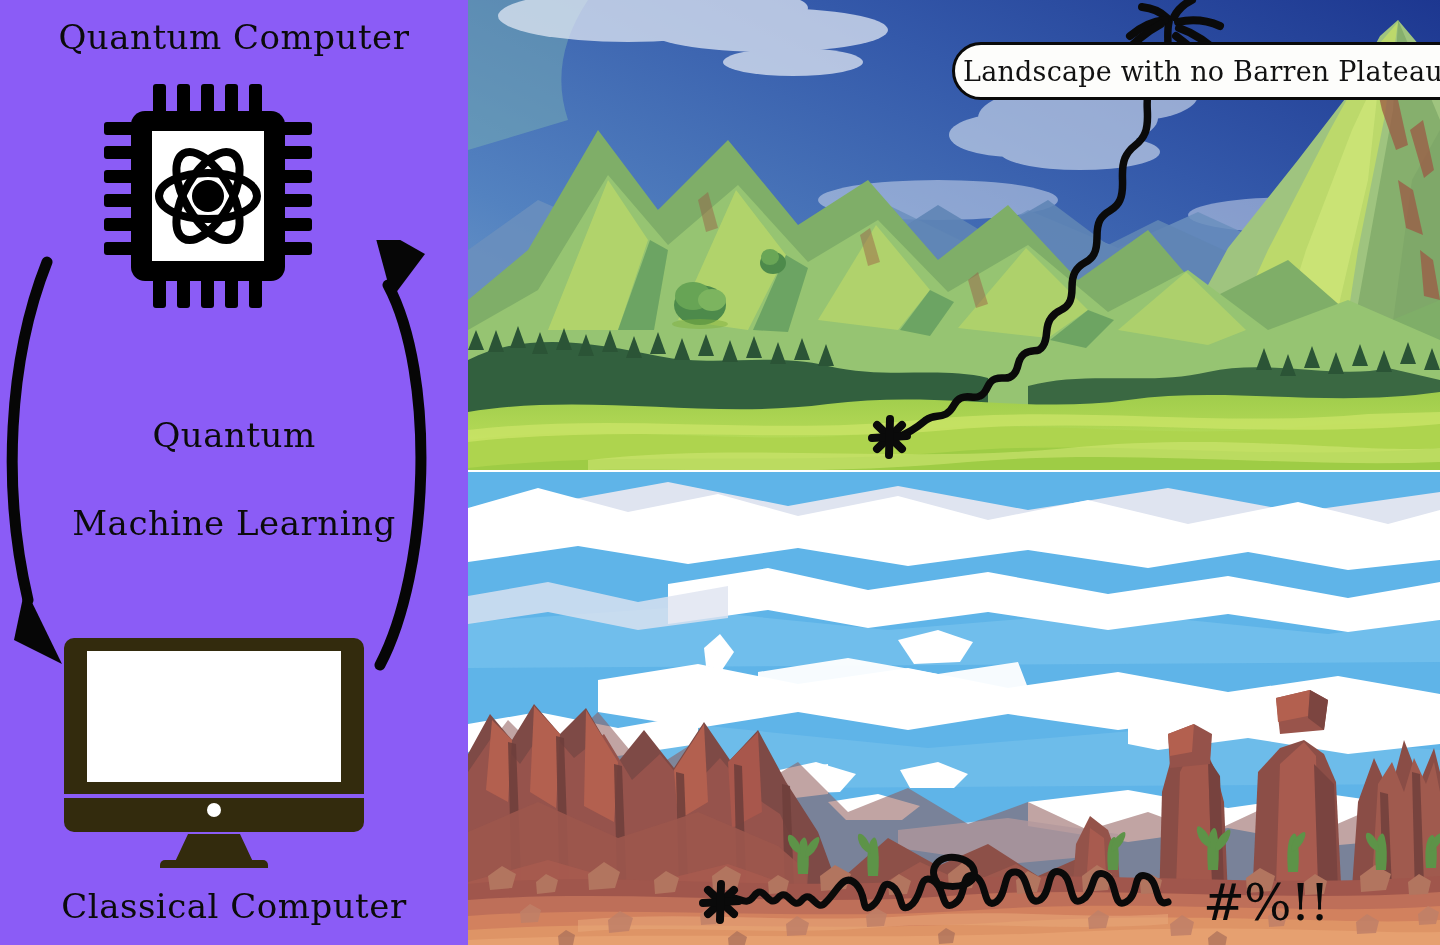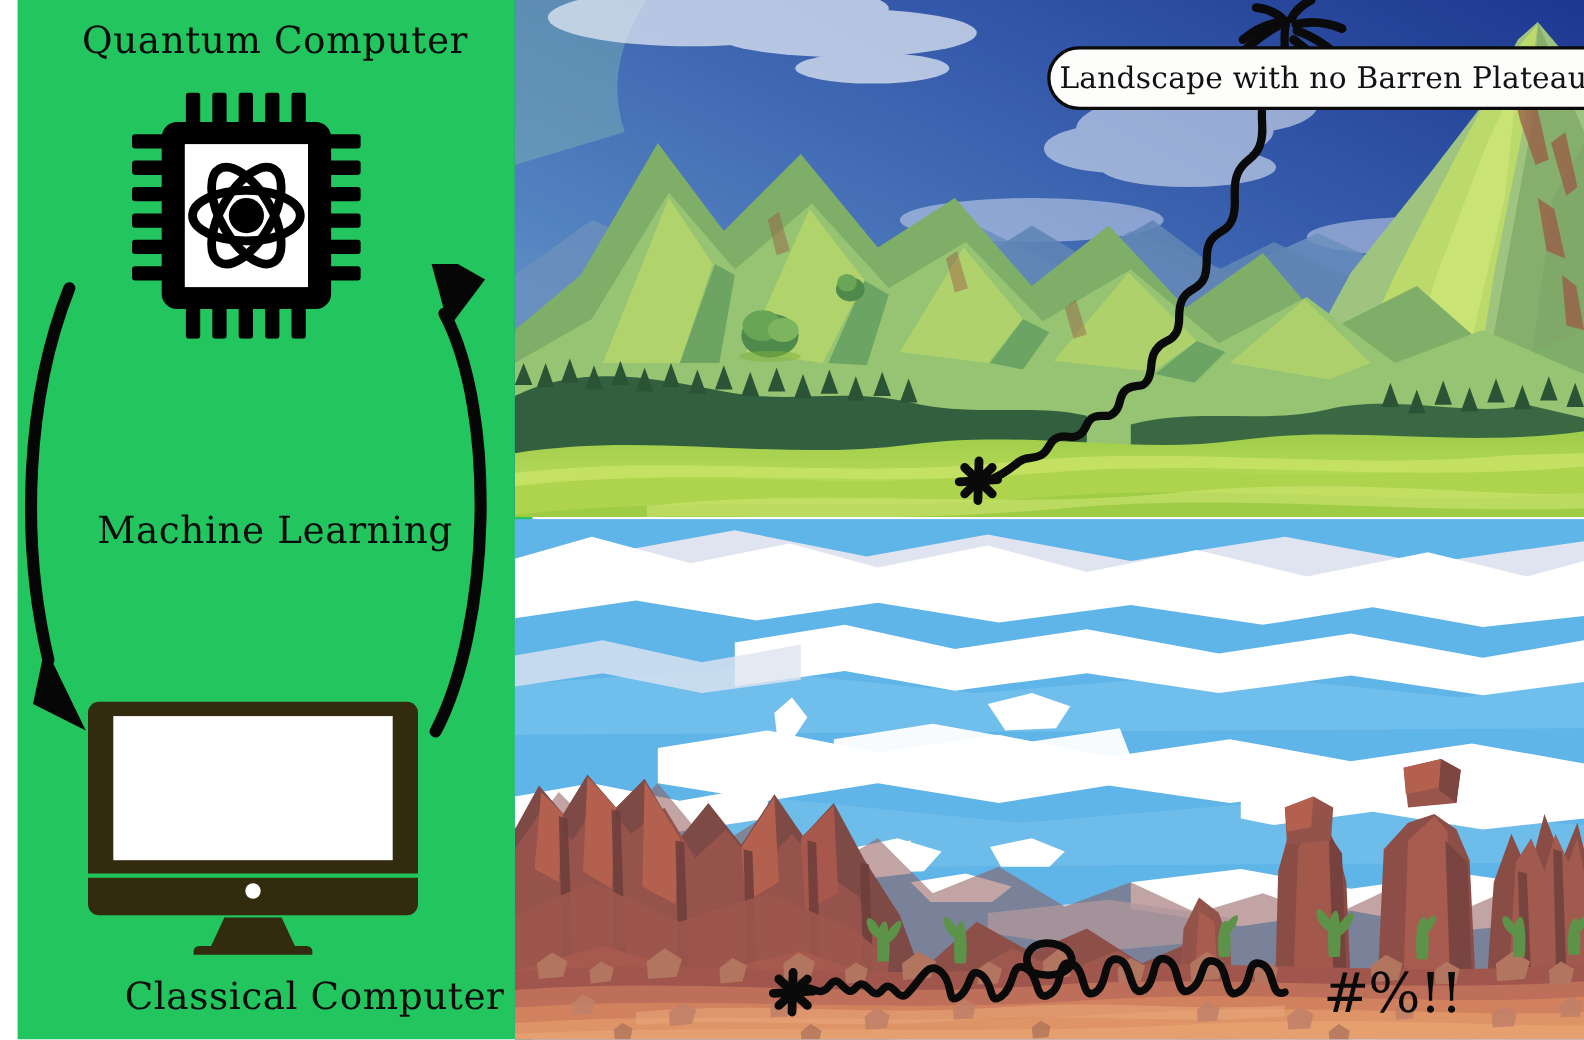--- a/index.html
+++ b/index.html
@@ -14,42 +14,41 @@
   }
   #figure {
     position: relative;
     width: 1440px; height: 945px;
     background: #ffffff;
   }
 
   
   #left-panel {
     position: absolute;
-    left: 16px; top: 0;
+    left: 0; top: 0;
     width: 468px; height: 945px;
-    background: #22c55e;
+    background: #8b5cf6;
   }
   .serif-label {
     position: absolute;
     text-align: center;
     color: #0b0b0b;
     font-family: "DejaVu Serif", "Liberation Serif", serif;
     font-weight: 400;
     letter-spacing: 0.5px;
     white-space: nowrap;
     line-height: 1.18;
   }
   #qc-title {
     left: 0; top: 17px; width: 468px;
     font-size: 34px;
   }
   #cc-title {
     left: 0; top: 886px; width: 468px;
     font-size: 34px;
-    padding-left: 36px;
   }
   #qml-title {
     left: 0; top: 415px; width: 468px;
     font-size: 34px;
   }
   #qml-title .line2 { display: block; margin-top: 48px; }
 
   
   #cpu-icon {
     position: absolute;
@@ -196,20 +195,21 @@
         </g>
 
         <g>
           <path d="M 380 425 C 430 330 436 135 388 45" fill="none" stroke="#060606" stroke-width="11" stroke-linecap="round"></path>
           <path d="M 392 58 L 372 -16 L 425 14 Z" fill="#060606"></path>
         </g>
       </svg>
     </div>
 
     <div class="serif-label" id="qml-title">
+      <span class="line1">Quantum</span>
       <span class="line2">Machine Learning</span>
     </div>
 
     <div id="monitor-icon">
       <svg viewBox="0 0 300 240" width="300" height="240" aria-hidden="true">
         <g fill="#332b0d">
 
           <path d="M10 10 h280 a10 10 0 0 1 10 10 v146 h-300 v-146 a10 10 0 0 1 10 -10 z"></path>
 
           <rect x="23" y="23" width="254" height="131" fill="#ffffff"></rect>

